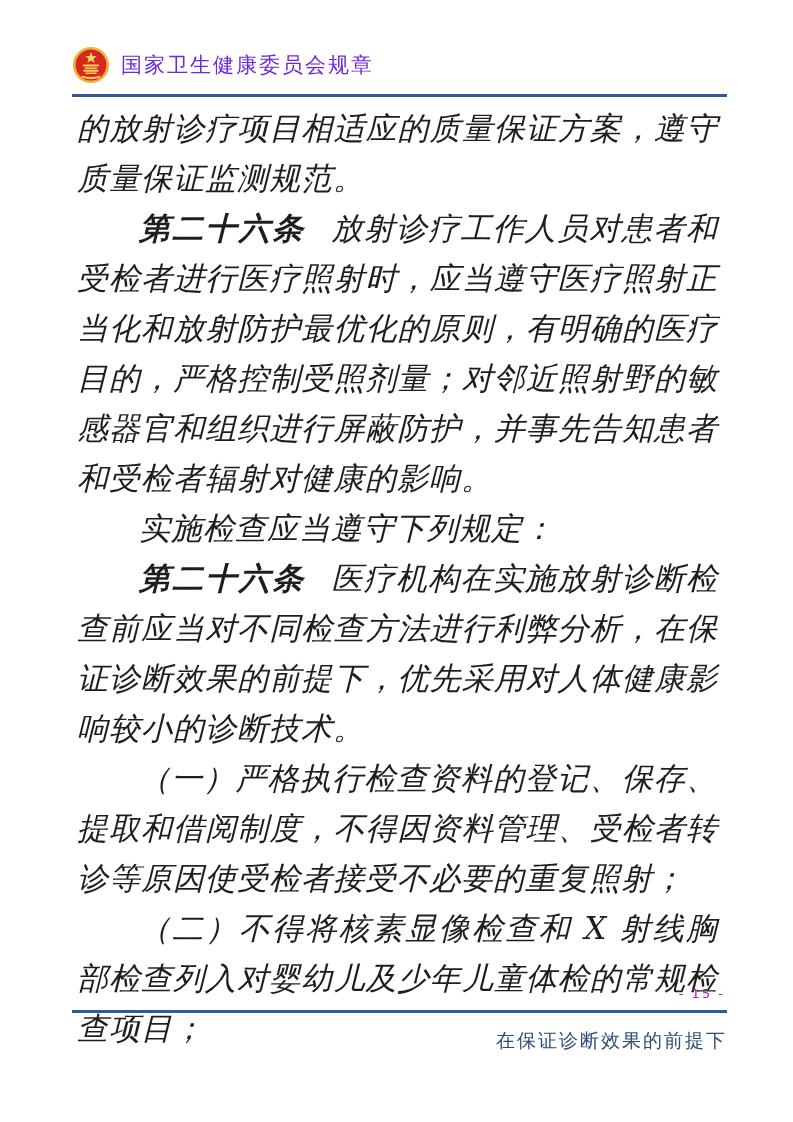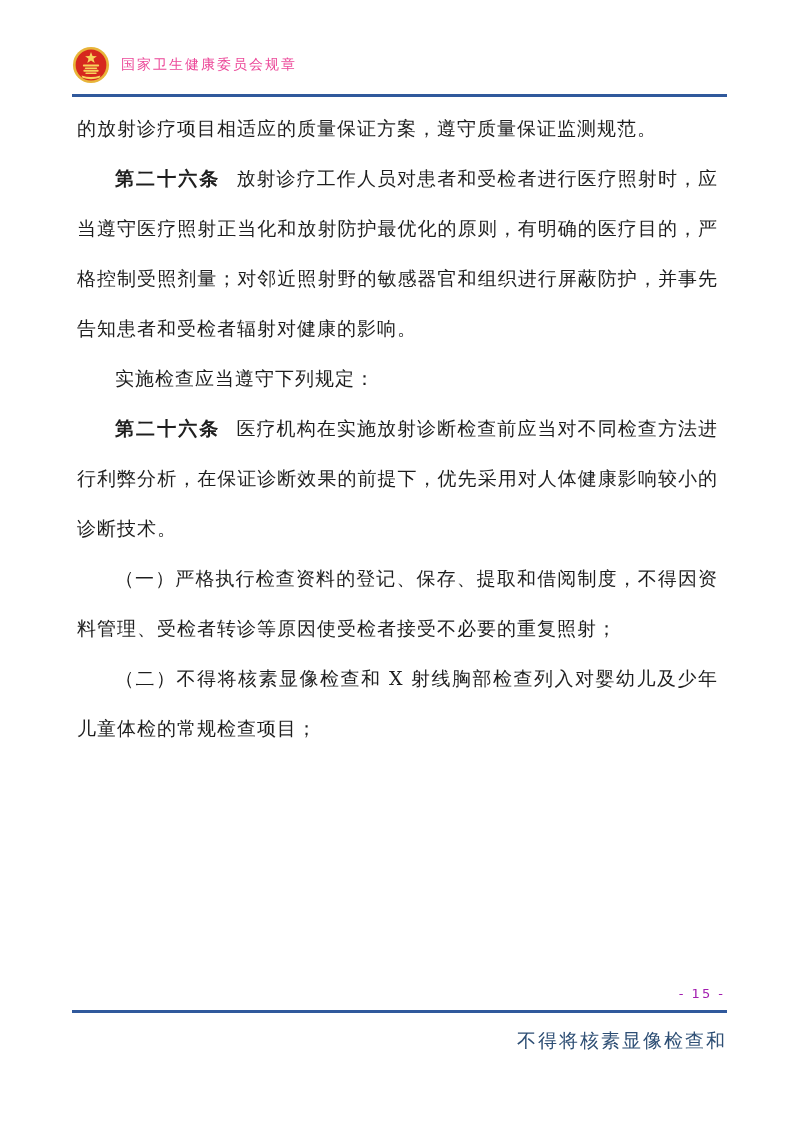--- a/index.html
+++ b/index.html
@@ -11,41 +11,42 @@
     overflow:hidden;
     font-family:"DejaVu Serif","Liberation Serif",serif;
   }
   
   .header{
     position:absolute;top:46px;left:72px;right:66px;
     display:flex;align-items:center;gap:11px;
   }
   .emblem{width:38px;height:38px;flex:0 0 auto;}
   .header-title{
-    color:#ec4899;
-    font-size:14px;
+    color:#6d28d9;
+    font-size:21px;
     letter-spacing:2px;
     font-family:"DejaVu Serif","Liberation Serif",serif;
   }
   .header-rule{
     position:absolute;top:94px;left:72px;right:66px;height:3px;
     background:#30599c;
   }
   
   .doc-body{
     position:absolute;top:103px;left:77px;right:75px;
     color:#1e1e1e;
   }
   .doc-body p{
     margin:0;
-    font-size:19px;
+    font-size:31px;
     line-height:50px;
     text-align:justify;
     letter-spacing:1px;
     word-break:break-all;
+    font-style:italic;
   }
   .doc-body p.indent{text-indent:2em;}
   .article-heading{
     font-family:"DejaVu Sans","Liberation Sans",sans-serif;
     font-weight:700;
     padding-right:0.85em;
     letter-spacing:2px;
   }
   
   .page-number{
@@ -92,15 +93,15 @@
     <p><span>的放射诊疗项目相适应的质量保证方案，遵守质量保证监测规范。</span></p>
     <p class="indent"><span class="article-heading">第二十六条</span><span>放射诊疗工作人员对患者和受检者进行医疗照射时，应当遵守医疗照射正当化和放射防护最优化的原则，有明确的医疗目的，严格控制受照剂量；对邻近照射野的敏感器官和组织进行屏蔽防护，并事先告知患者和受检者辐射对健康的影响。</span></p>
     <p class="indent"><span>实施检查应当遵守下列规定：</span></p>
     <p class="indent"><span class="article-heading">第二十六条</span><span>医疗机构在实施放射诊断检查前应当对不同检查方法进行利弊分析，在保证诊断效果的前提下，优先采用对人体健康影响较小的诊断技术。</span></p>
     <p class="indent"><span>（一）严格执行检查资料的登记、保存、提取和借阅制度，不得因资料管理、受检者转诊等原因使受检者接受不必要的重复照射；</span></p>
     <p class="indent"><span>（二）不得将核素显像检查和 X 射线胸部检查列入对婴幼儿及少年儿童体检的常规检查项目；</span></p>
   </div>
 
   <div class="page-number">- 15 -</div>
   <div class="footer-rule"></div>
-  <div class="footer-publisher">不得将核素显像检查和</div>
+  <div class="footer-publisher">在保证诊断效果的前提下</div>
 
 </div>
 
 </body></html>

